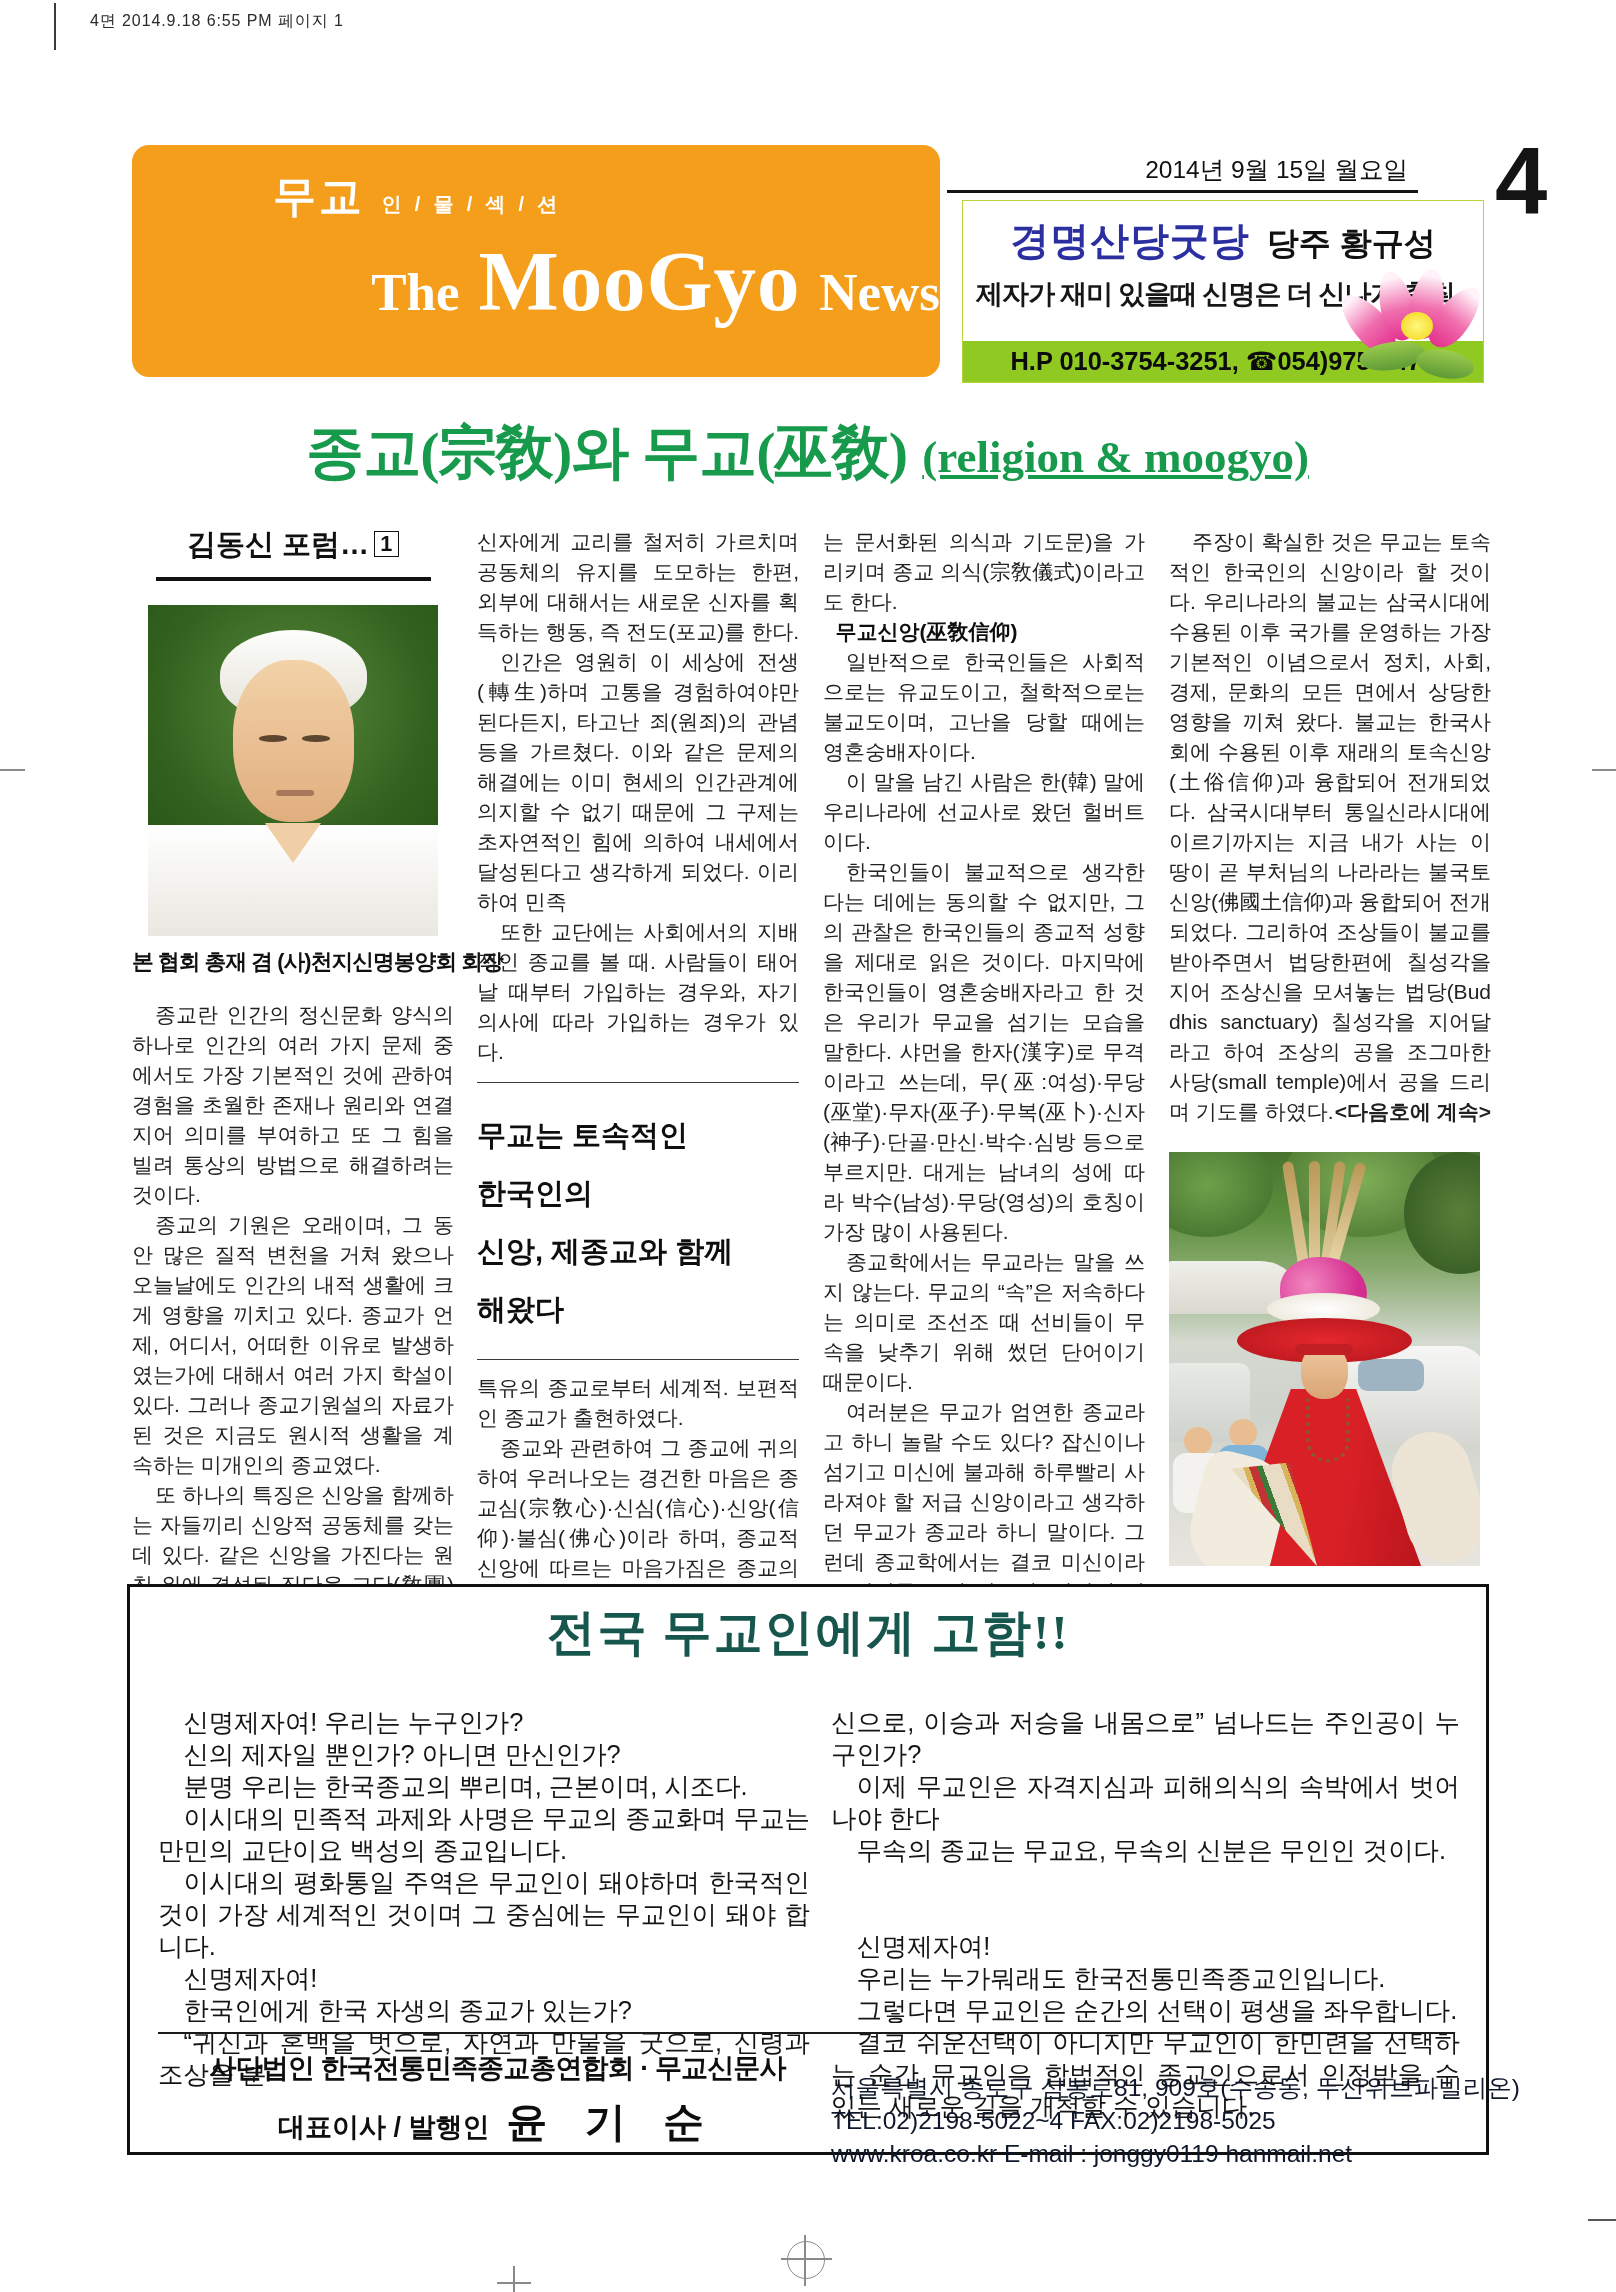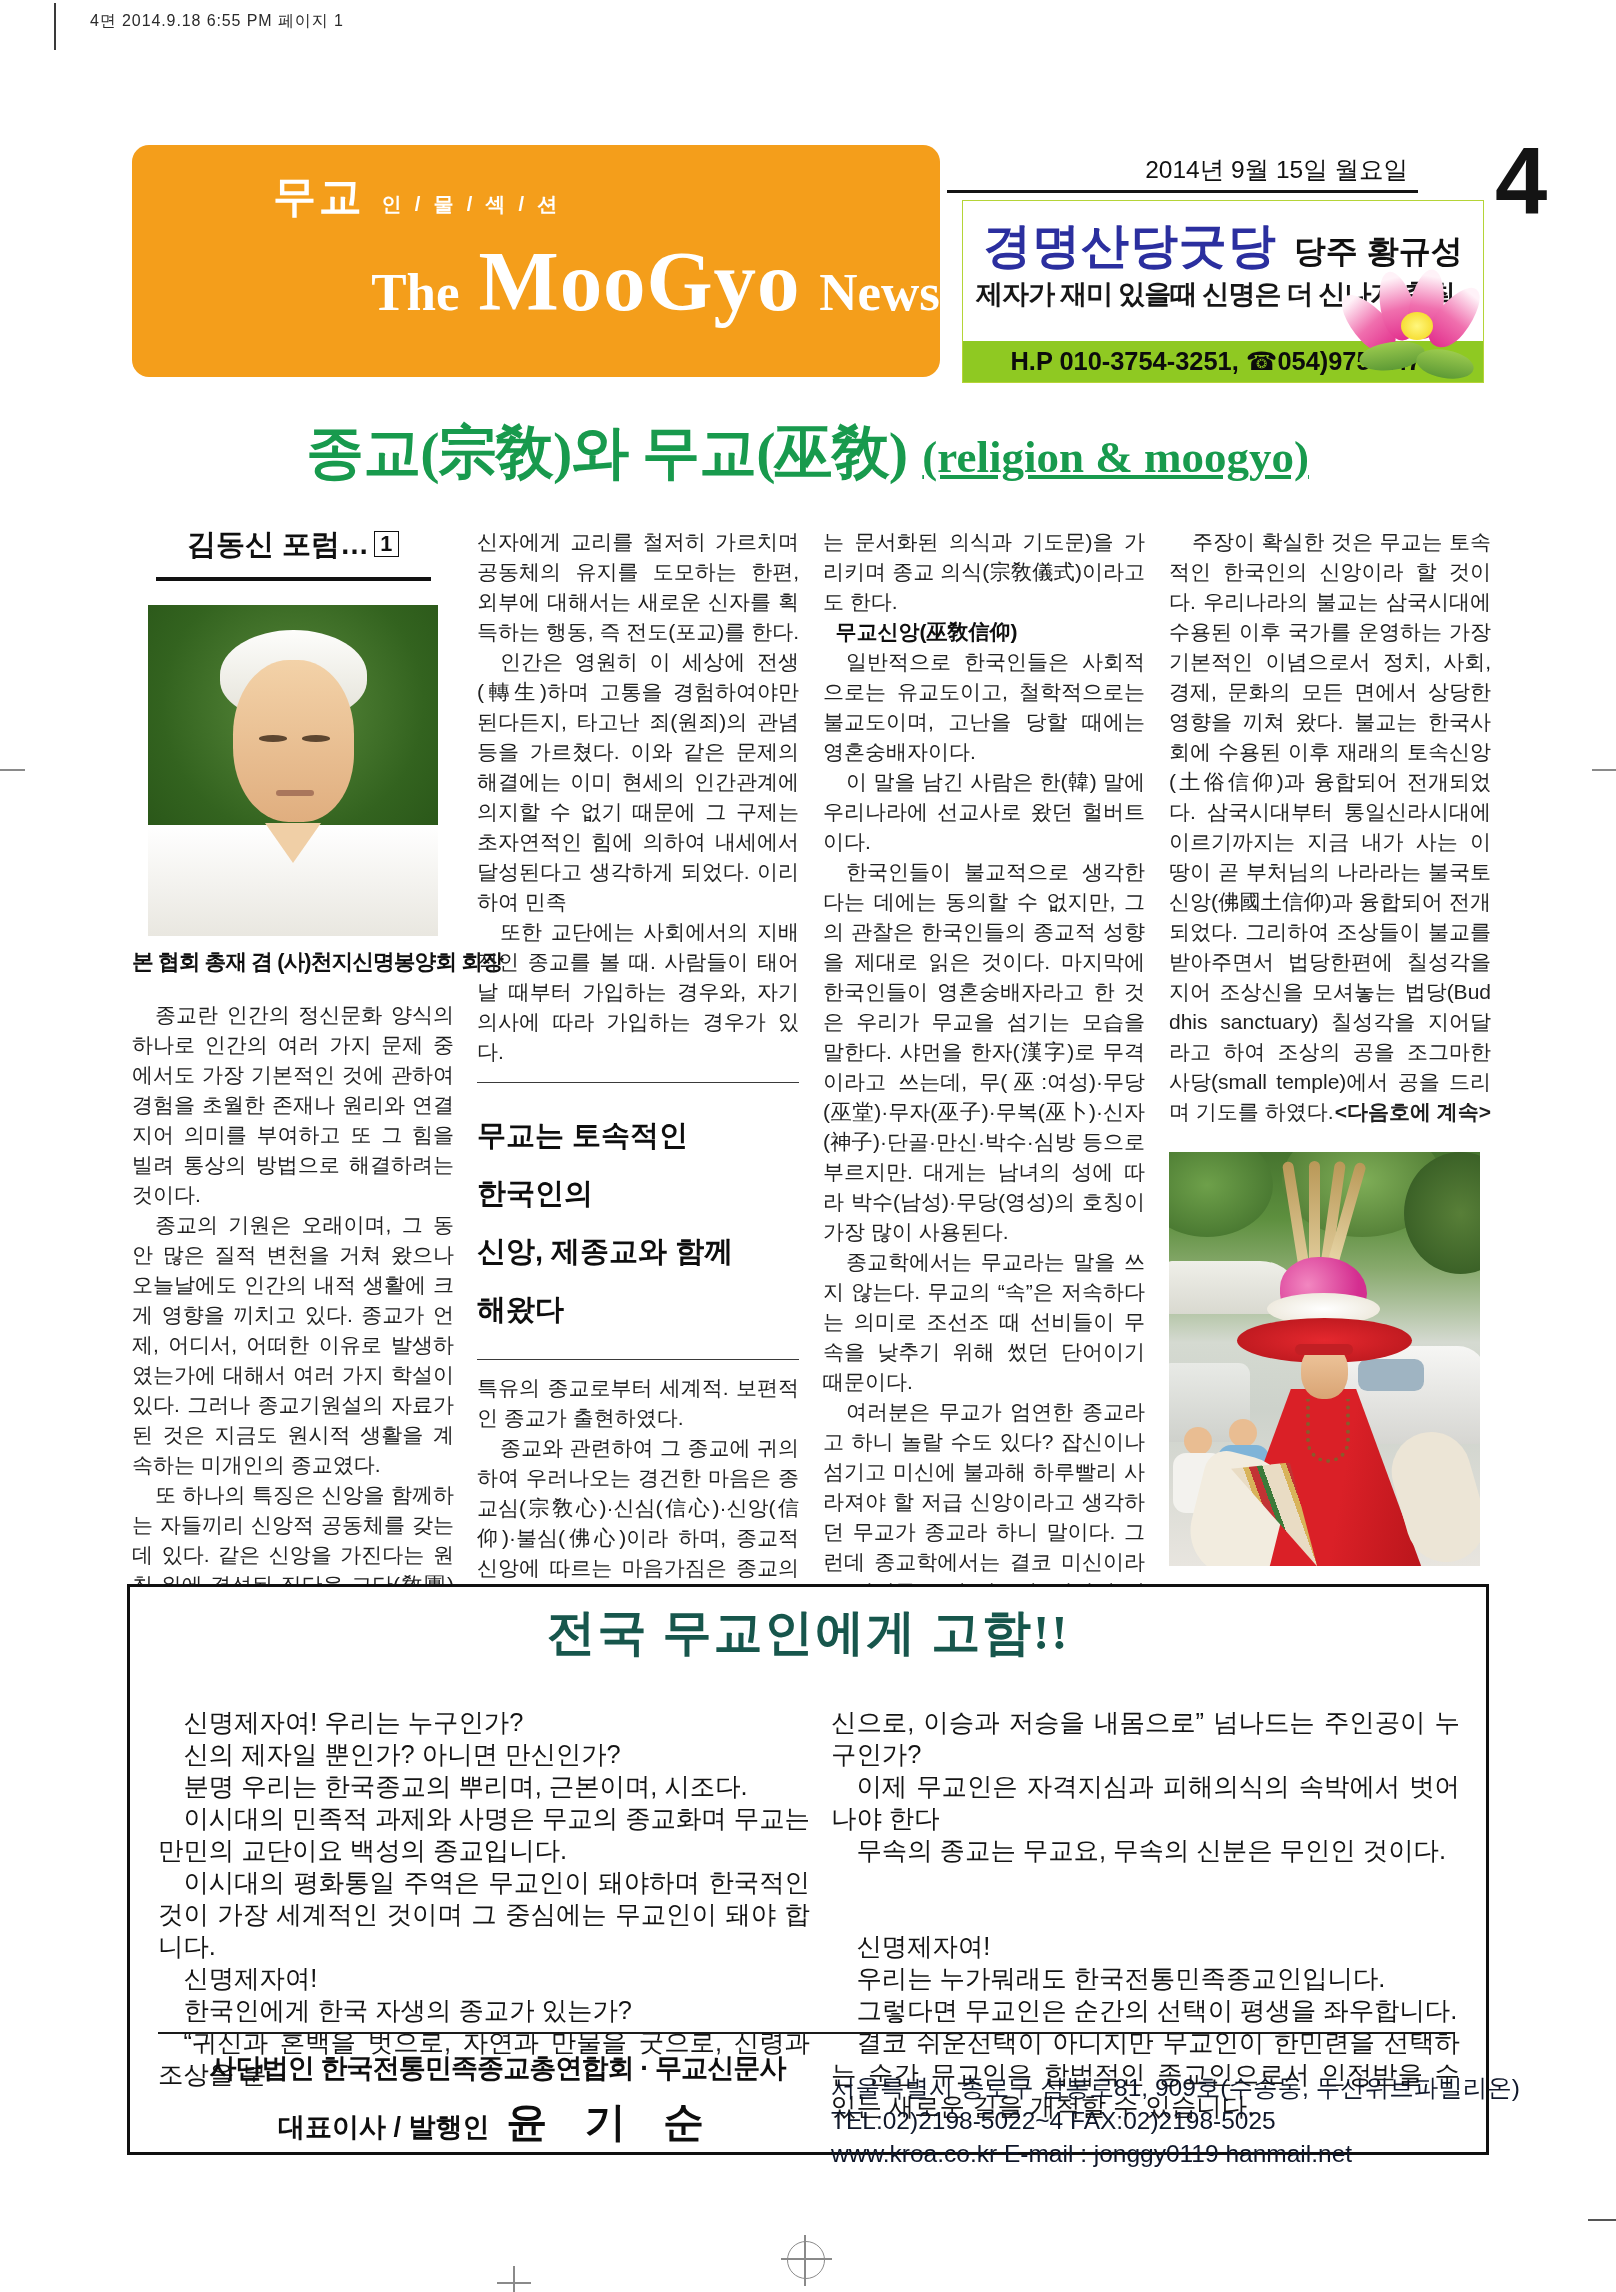--- a/index.html
+++ b/index.html
@@ -28,21 +28,21 @@
   .mh-the,.mh-news{font-size:53px;}
   .mh-main{font-size:85px;letter-spacing:0.9px;}
 
   .date-label{position:absolute;right:209px;top:153px;font-size:24.5px;color:#111;}
   .pageno{position:absolute;left:1495px;top:134px;font-size:94px;line-height:1;font-weight:bold;color:#141414;}
   .date-rule{position:absolute;left:947px;top:190px;width:471px;height:2.8px;background:#141414;}
 
   
   .adbox{position:absolute;left:962px;top:200px;width:520px;height:181px;border:1.9px solid #b5d437;background:#fff;overflow:hidden;}
   .ad-line1{position:absolute;left:0;right:0;top:13px;text-align:center;white-space:nowrap;}
-  .ad-title{color:#2b2f9f;font-size:48px;font-weight:bold;letter-spacing:0.9px;}
+  .ad-title{color:#2b2f9f;font-size:39px;font-weight:bold;letter-spacing:0.9px;}
   .ad-owner{color:#111;font-size:32px;font-weight:bold;margin-left:13px;}
   .ad-slogan{position:absolute;left:13px;top:75px;font-size:27px;font-weight:bold;color:#161616;
              font-family:"Liberation Serif","DejaVu Serif",serif;letter-spacing:-0.9px;}
   .ad-strip{position:absolute;left:0;right:0;bottom:0;height:41px;background:#8fc922;color:#0c0c0c;
             font-size:25.4px;font-weight:bold;text-align:center;line-height:41px;}
   .lotus{position:absolute;right:-3.8px;top:62px;width:141px;height:119px;z-index:2;}
   .petal{position:absolute;width:34px;height:70px;background:linear-gradient(#fff2f8 10%,#f06fae 55%,#e2308d);
          border-radius:50% 50% 48% 48%/62% 62% 38% 38%;}
   .petal.p1{left:5.6px;top:24.5px;transform:rotate(-42deg);}
   .petal.p2{left:34px;top:7.5px;transform:rotate(-14deg);}

